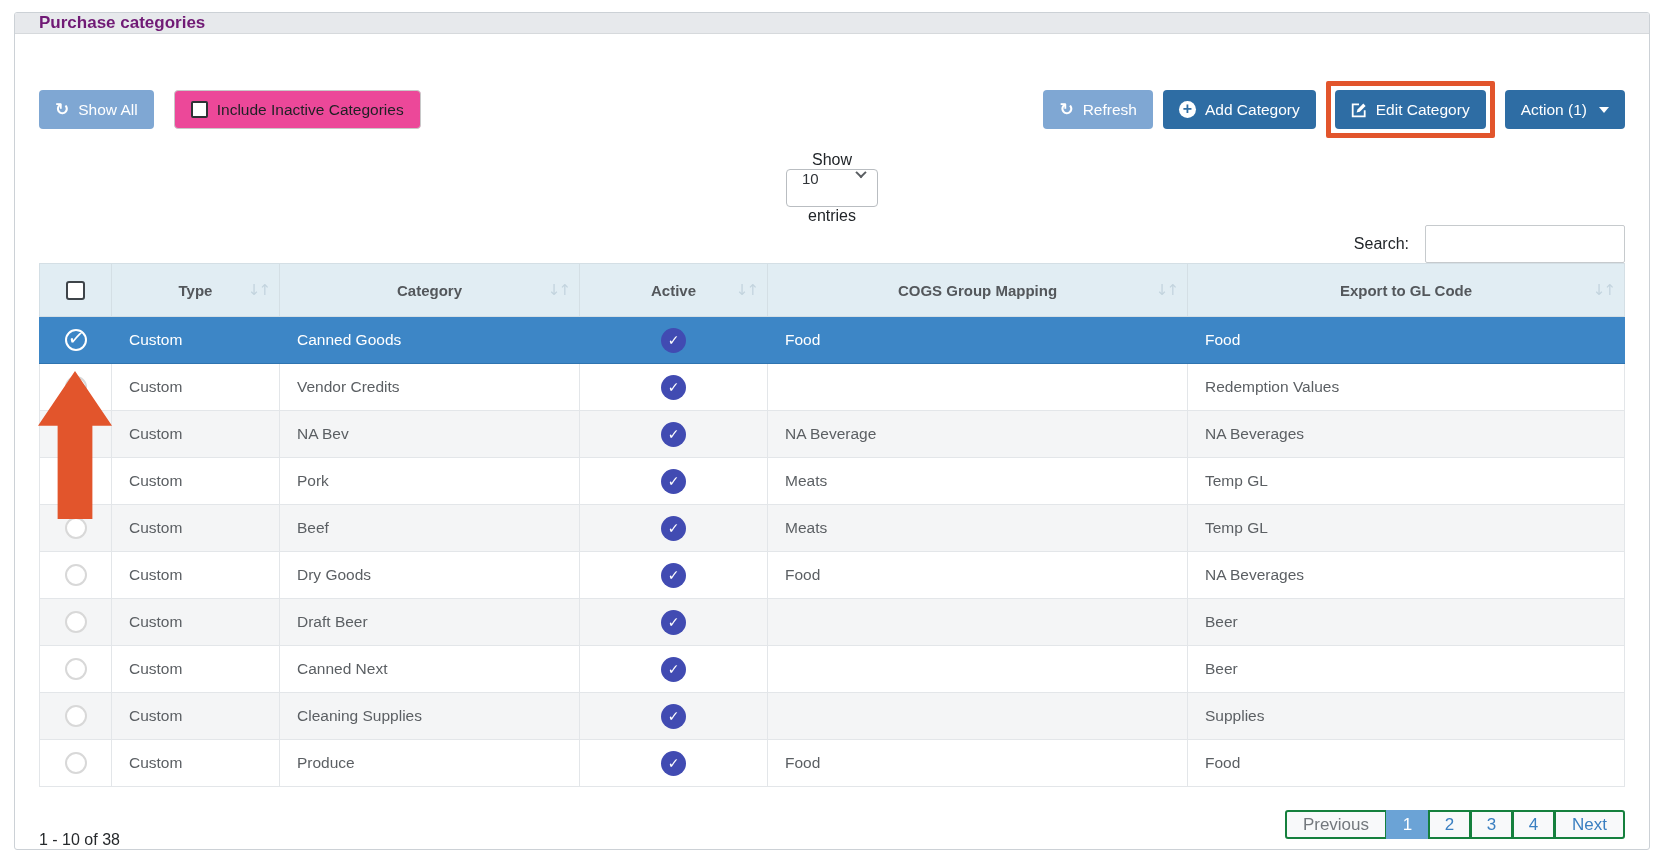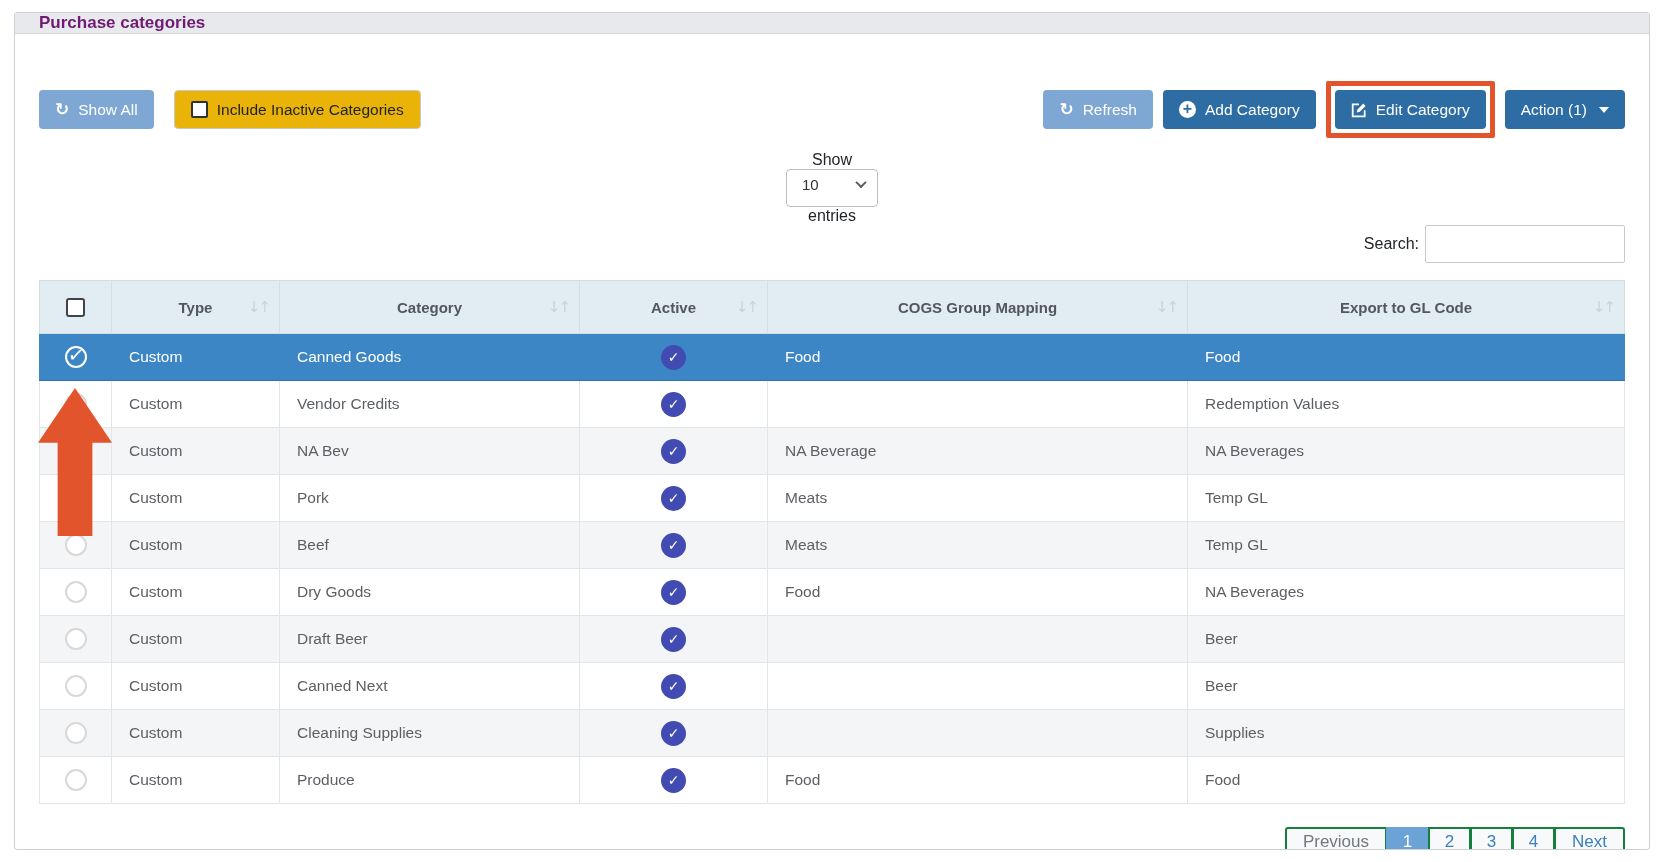--- a/index.html
+++ b/index.html
@@ -21,51 +21,51 @@
   
   .toolbar { margin-top: 47px; display: flex; align-items: center; }
   .toolbar-left { display: flex; align-items: center; gap: 20px; }
   .toolbar-right { margin-left: auto; display: flex; align-items: center; gap: 10px; }
 
   .btn { height: 39px; border-radius: 4px; display: inline-flex; align-items: center;
     gap: 9px; padding: 0 16px; font-size: 15.5px; color: #fff; border: none;
     cursor: pointer; white-space: nowrap; font-family: inherit; }
   .btn-lightblue { background: #7fa7d3; }
   .btn-primary  { background: #2e6da4; }
-  .btn-outline  { background: #eab308; border: 1px solid #c8c8c8; color: #1e2124; }
+  .btn-outline  { background: #ec4899; border: 1px solid #c8c8c8; color: #1e2124; }
 
   .refresh-icon { font-family: "DejaVu Sans", sans-serif; font-size: 17px;
     font-weight: bold; line-height: 1; }
   .add-icon { width: 17px; height: 17px; border-radius: 50%; background: #fff;
     color: #2e6da4; font-weight: bold; font-size: 16px; line-height: 1;
     display: inline-flex; align-items: center; justify-content: center; padding-bottom: 1px; }
   .edit-icon svg { display: block; }
   .caret-down-icon { width: 0; height: 0; border-left: 5px solid transparent;
     border-right: 5px solid transparent; border-top: 6px solid #fff; margin-left: 3px; }
   .checkbox-sq { width: 17px; height: 17px; border: 2px solid #2d3134;
     border-radius: 2px; background: #fff; display: inline-block; }
 
   .orange-box { border: 5px solid #e2552c; border-radius: 2px; padding: 4px;
     display: inline-flex; }
 
   
   .controls-row { margin-top: 13px; display: flex; align-items: center;
     font-size: 16px; color: #212529; flex-direction: column; }
   .select-box { width: 92px; height: 38px; border: 1px solid #b9bdc1; border-radius: 4px;
-    background: #fff; display: inline-flex; align-items: center; margin: 0 13px;
+    background: #fff; display: inline-flex; margin: 0 13px;
     padding: 0 12px 8px 15px; font-size: 15px; color: #303438; cursor: pointer; }
   .select-box .chev { margin-left: auto; width: 8px; height: 8px;
     border-right: 2px solid #5a5e62; border-bottom: 2px solid #5a5e62;
     transform: rotate(45deg) translate(-1px,-1px); }
-  .search-wrap { margin-left: auto; display: flex; align-items: center; gap: 6px; justify-content: center; }
+  .search-wrap { margin-left: auto; display: flex; align-items: center; gap: 16px; justify-content: center; }
   .search-input { width: 200px; height: 38px; border: 1px solid #c6cacd;
     border-radius: 2px; padding: 0 10px; font-size: 15px; font-family: inherit; }
 
   
-  .table-wrap { margin-top: 17px; position: relative; }
+  .table-wrap { position: relative; }
   table { width: 100%; border-collapse: collapse; table-layout: fixed; }
   thead th { background: #e1edf3; height: 53px; font-size: 15px; font-weight: bold;
     color: #53575b; border: 1px solid #d4dfe5; text-align: center; position: relative; }
   .sort-icon { position: absolute; right: 10px; top: 50%; transform: translateY(-50%);
     color: #c3d4de; font-size: 15px; font-weight: normal; letter-spacing: -2px;
     font-family: "DejaVu Sans", sans-serif; }
   tbody td { height: 47px; border: 1px solid #e3e6e9; font-size: 15.5px; color: #5b5f63;
     padding: 0 8px 0 17px; background: #fff; overflow: hidden; white-space: nowrap; }
   tbody tr:nth-child(odd) td { background: #f4f5f6; }
   td.c-select, td.c-active { text-align: center; padding: 0; }

